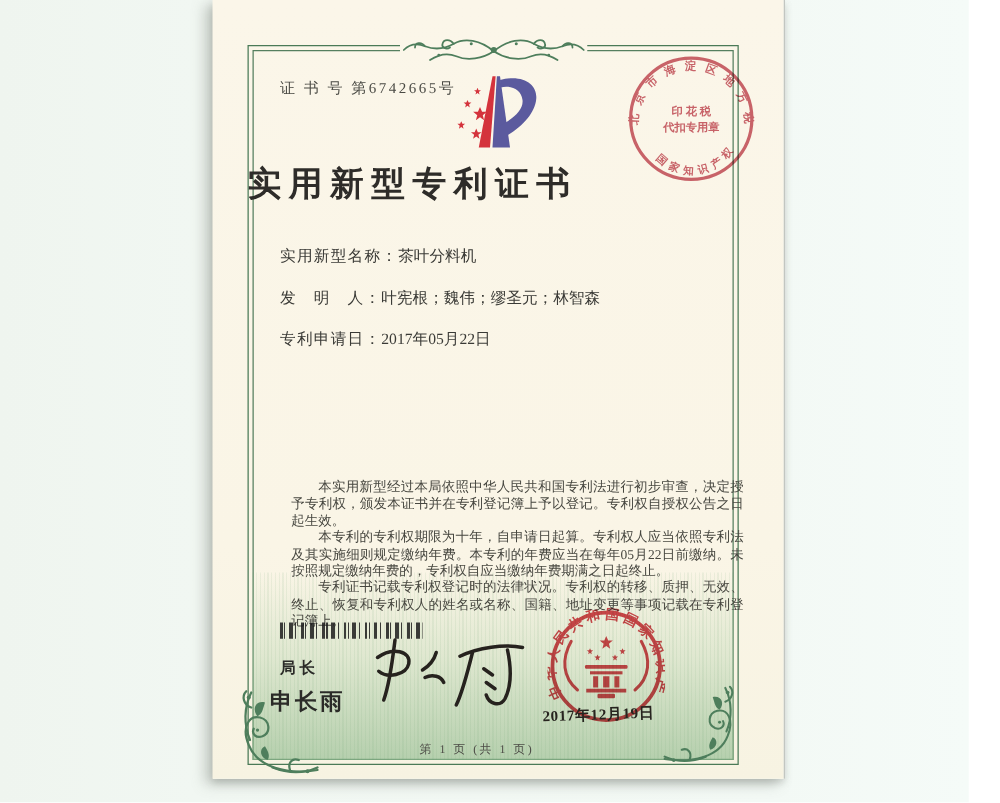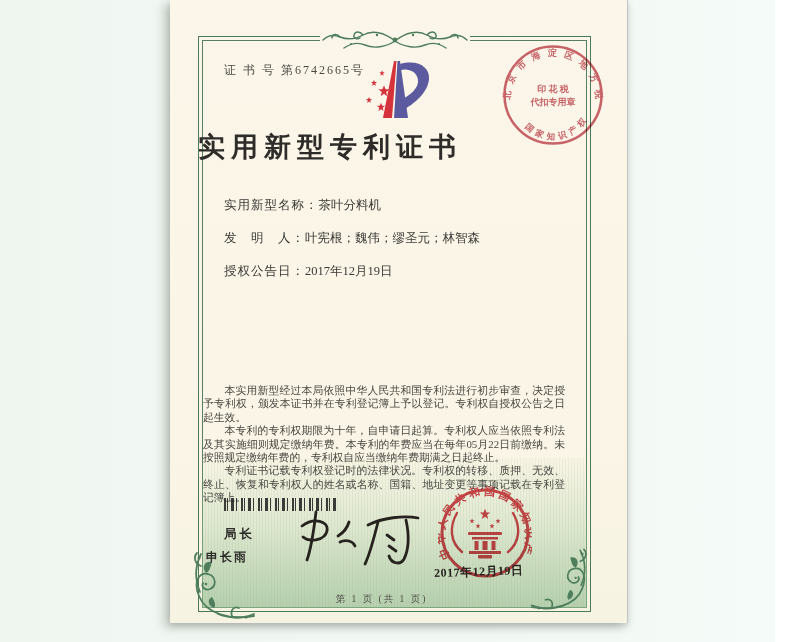--- a/index.html
+++ b/index.html
@@ -16,30 +16,30 @@
         background:
           repeating-linear-gradient(90deg,rgba(105,160,110,.10) 0 1px,rgba(0,0,0,0) 1px 3px),
           linear-gradient(180deg,rgba(176,208,170,0) 0%,rgba(176,208,170,.35) 45%,rgba(146,188,145,.65) 100%);}
   .abs{position:absolute;}
   .cert-no{left:54px;top:62px;font-size:12px;letter-spacing:2px;color:#4a4a44;}
   .title{left:28px;top:129px;width:391px;text-align:left;font-size:27px;font-weight:bold;
          letter-spacing:6px;color:#2e2c29;}
   .fields{left:54px;top:189px;width:340px;}
   .field-row{height:33px;line-height:33px;font-size:12.5px;color:#3a3a36;white-space:nowrap;}
   .field-label{letter-spacing:1px;}
-  .paras{left:33px;top:384px;width:362px;font-size:10.8px;line-height:13.4px;color:#474740;
+  .paras{left:63px;top:384px;width:362px;font-size:10.8px;line-height:13.4px;color:#474740;
          text-align:justify;}
   .paras p{margin:0;text-indent:2em;}
   .barcode{left:54px;top:498px;width:114px;height:13px;opacity:.85;
     background:repeating-linear-gradient(90deg,#1c1c1c 0 2px,rgba(0,0,0,0) 2px 3px,#1c1c1c 3px 4px,
       rgba(0,0,0,0) 4px 7px,#1c1c1c 7px 10px,rgba(0,0,0,0) 10px 12px,#1c1c1c 12px 13px,rgba(0,0,0,0) 13px 17px);}
   .director-title{left:54px;top:526px;font-family:"Liberation Sans","DejaVu Sans",sans-serif;
          font-weight:bold;font-size:12.5px;letter-spacing:3px;color:#2b2b28;text-align:center;}
-  .director-name{left:36px;top:549px;font-family:"Liberation Sans","DejaVu Sans",sans-serif;
-         font-weight:bold;font-size:12px;letter-spacing:2px;color:#2b2b28;}
+  .director-name{left:46px;top:549px;font-family:"Liberation Sans","DejaVu Sans",sans-serif;
+         font-weight:bold;font-size:18px;letter-spacing:2px;color:#2b2b28;}
   .signature{left:112px;top:502px;width:155px;height:72px;}
   .gov-seal{left:268px;top:486px;width:94px;height:94px;mix-blend-mode:multiply;opacity:.93;}
   .tax-seal{left:330px;top:42px;width:106px;height:106px;mix-blend-mode:multiply;opacity:.85;}
   .seal-date{left:264px;top:563px;width:120px;font-size:12px;font-weight:bold;color:#27241f;
          letter-spacing:.5px;transform:rotate(-2deg);white-space:nowrap;}
   .footer{left:16px;top:593px;width:391px;text-align:center;font-size:9.5px;letter-spacing:2px;color:#4c4c46;}
   .logo{left:188px;top:58px;width:80px;height:64px;}
   .garland{left:150px;top:27px;width:150px;height:26px;}
   .flourish-bl{left:16px;top:544px;width:72px;height:76px;}
   .flourish-br{left:358px;top:536px;width:66px;height:80px;}
@@ -151,21 +151,21 @@
     <div class="abs title">实用新型专利证书</div>
 
     <div class="abs fields">
       <div class="field-row">
         <span class="field-label">实用新型名称：</span><span>茶叶分料机</span>
       </div>
       <div class="field-row">
         <span class="field-label">发　明　人：</span><span>叶宪根；魏伟；缪圣元；林智森</span>
       </div>
       <div class="field-row">
-        <span class="field-label">授权公告日：</span><span>2017年12月19日</span>
+        <span class="field-label">专利申请日：</span><span>2017年05月22日</span>
       </div>
     </div>
 
     <div class="abs paras">
       <p>本实用新型经过本局依照中华人民共和国专利法进行初步审查，决定授予专利权，颁发本证书并在专利登记簿上予以登记。专利权自授权公告之日起生效。</p>
       <p>本专利的专利权期限为十年，自申请日起算。专利权人应当依照专利法及其实施细则规定缴纳年费。本专利的年费应当在每年05月22日前缴纳。未按照规定缴纳年费的，专利权自应当缴纳年费期满之日起终止。</p>
       <p>专利证书记载专利权登记时的法律状况。专利权的转移、质押、无效、终止、恢复和专利权人的姓名或名称、国籍、地址变更等事项记载在专利登记簿上。</p>
     </div>
 
     <div class="abs barcode"></div>

